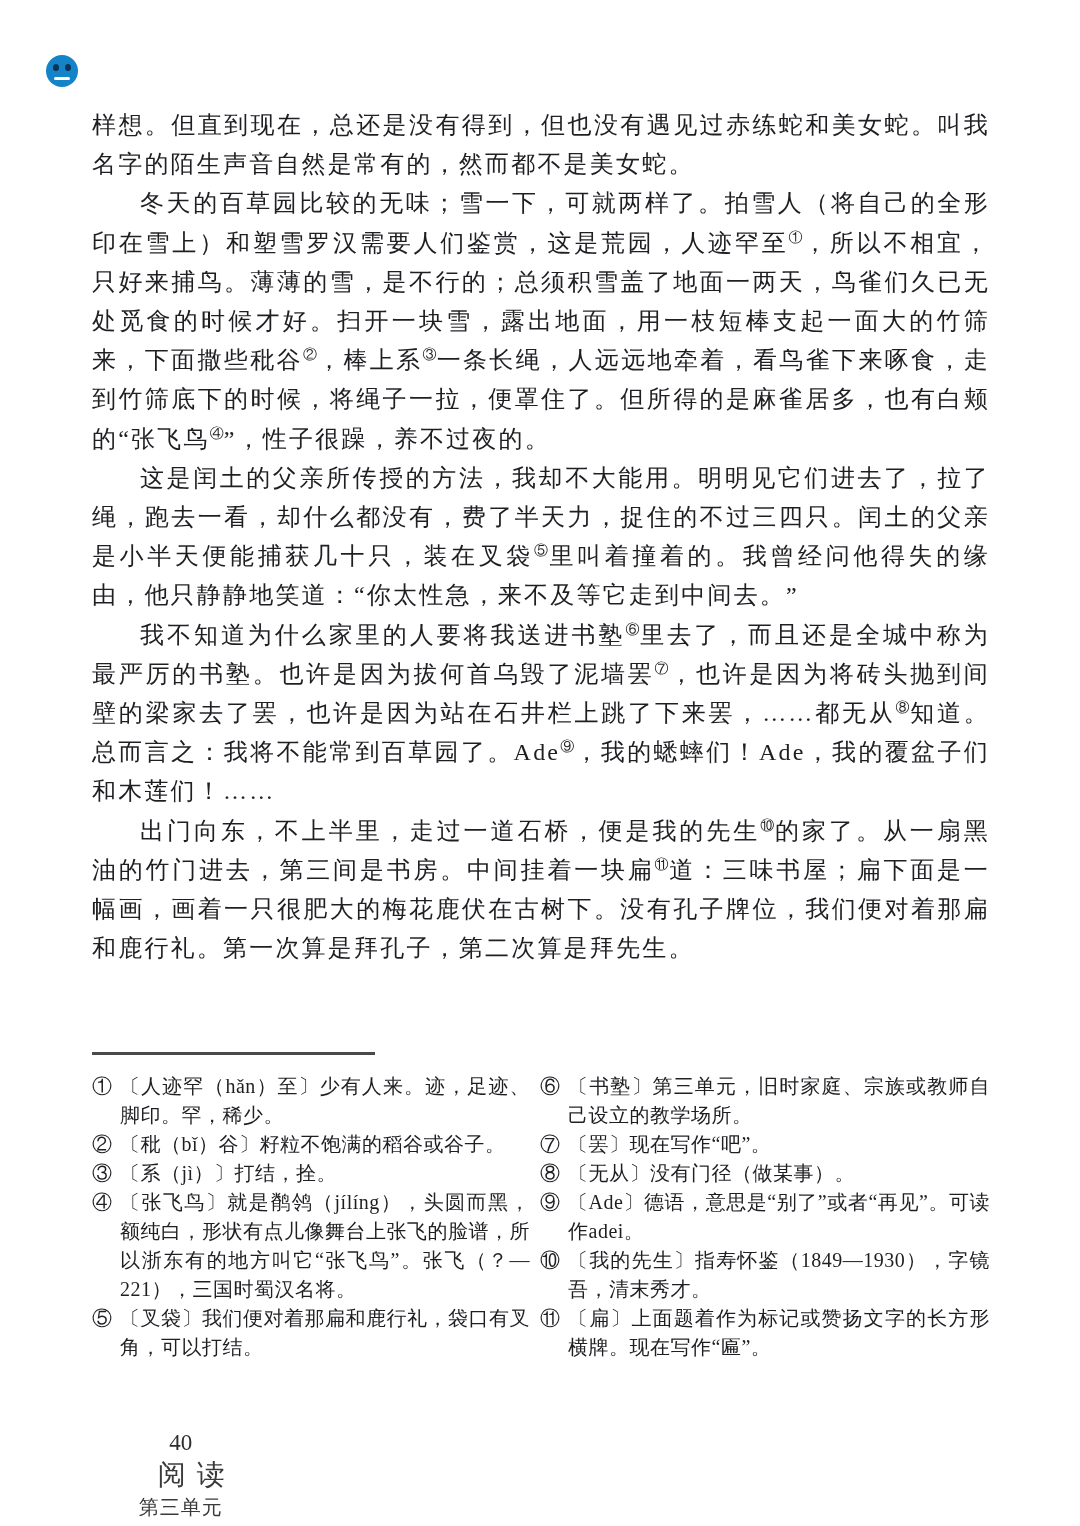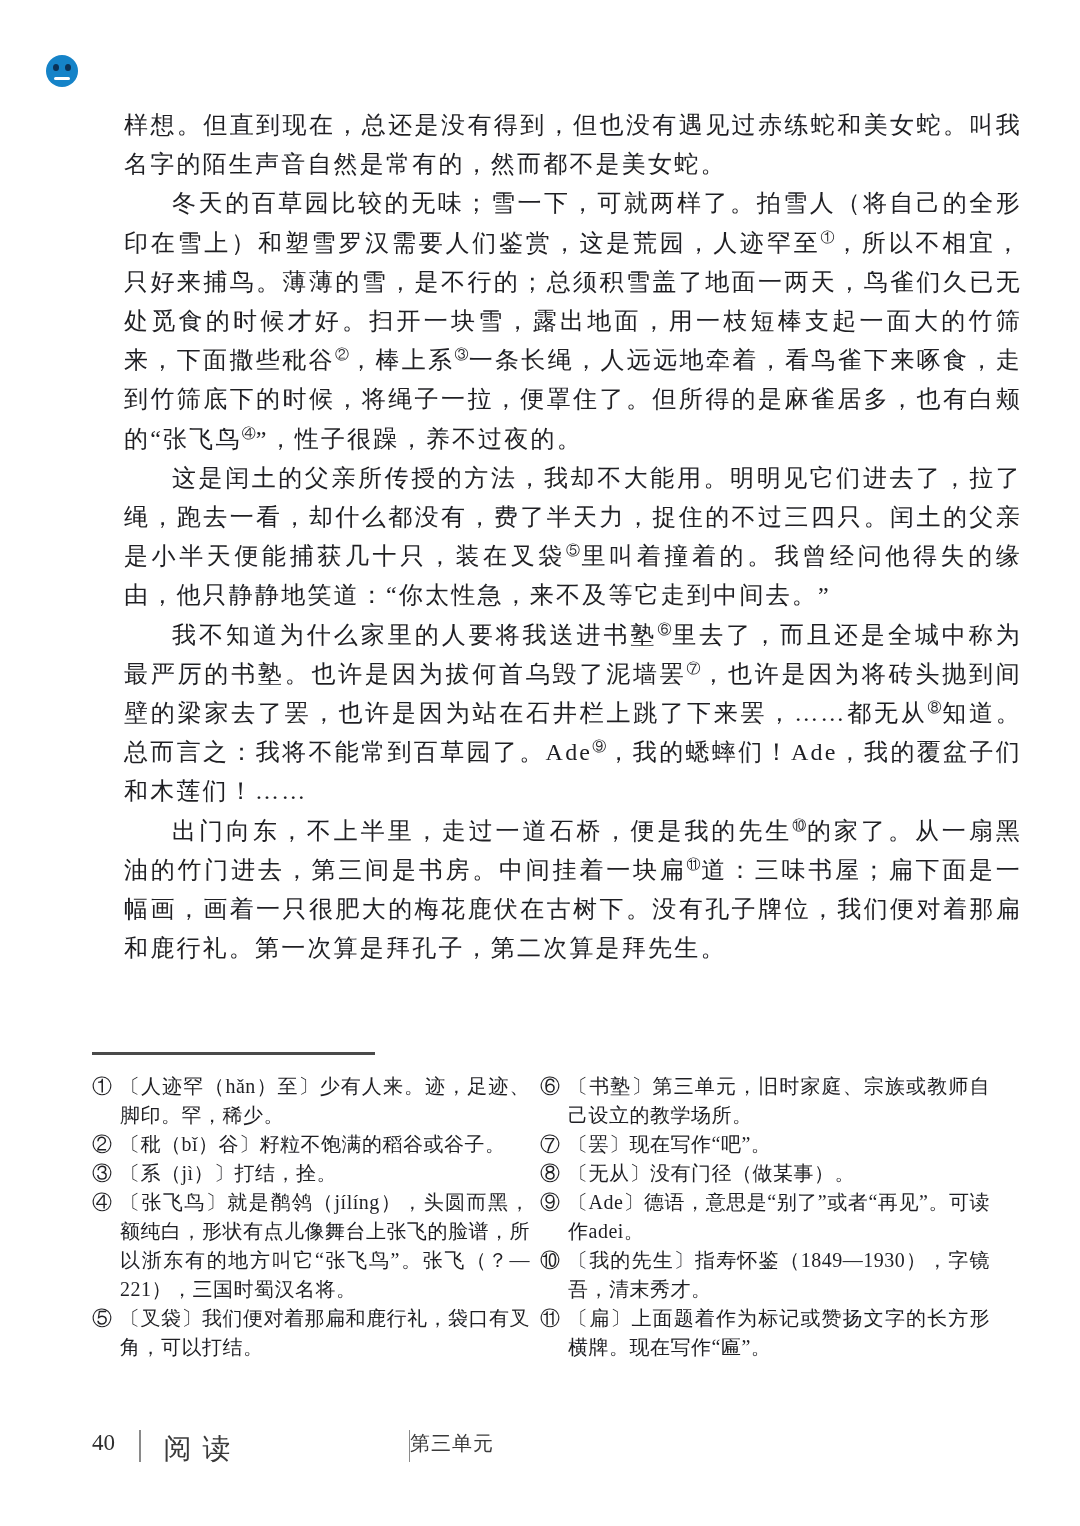--- a/index.html
+++ b/index.html
@@ -32,21 +32,20 @@
   .smiley .eye.right { right: 7px; }
   .smiley .mouth {
     position: absolute; left: 8px; right: 8px; bottom: 7px;
     height: 3px; background: #ffffff; border-radius: 2px;
   }
 
   
   .main-text {
     position: absolute; left: 92px; top: 106px;
     width: 898px;
-    margin-left: 32px;
   }
   .main-text p {
     margin: 0;
     font-size: 24px;
     line-height: 39.2px;
     letter-spacing: 2.2px;
     text-align: justify;
     text-justify: inter-ideograph;
   }
   .main-text p.indent { text-indent: 2em; }
@@ -79,22 +78,23 @@
     flex: 1;
     text-align: justify;
     text-justify: inter-ideograph;
     letter-spacing: 0.5px;
   }
 
   
   .footer {
     position: absolute; left: 92px; top: 1430px;
     height: 36px;
-    display: flex; 
+    display: flex; align-items: center;
     color: #3a3a3a;
+    flex-direction: column;
   }
   .footer .page-num { font-size: 23px; color: #2e2e2e; }
   .footer .vbar {
     width: 1.5px; height: 32px;
     background: #8a8a8a;
   }
   .footer .vbar.first  { margin-left: 24px; }
   .footer .vbar.second { margin-left: 176px; }
   .footer .section { margin-left: 23px; font-size: 28px; letter-spacing: 2px; }
   .footer .unit    { font-size: 20px; letter-spacing: 1px; }

